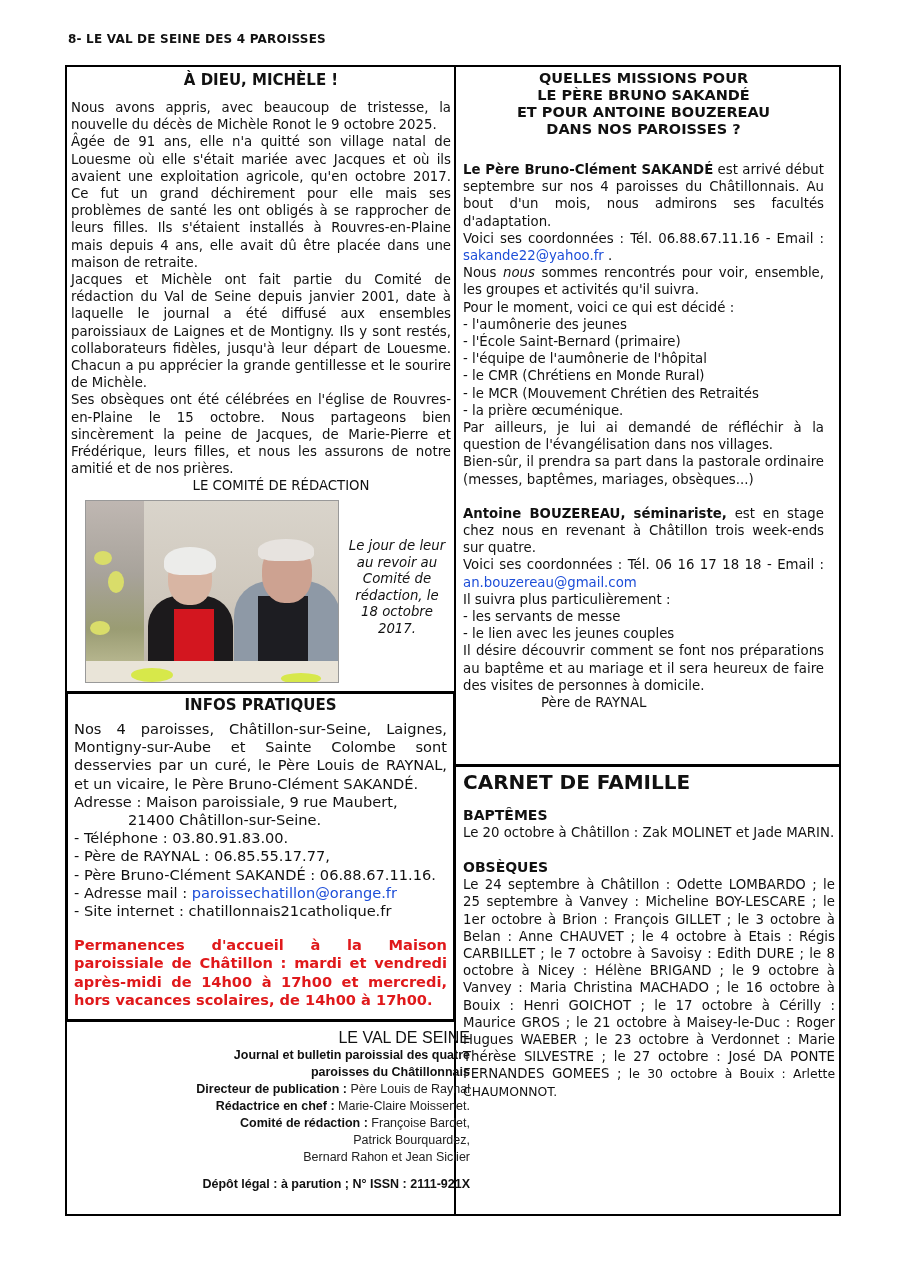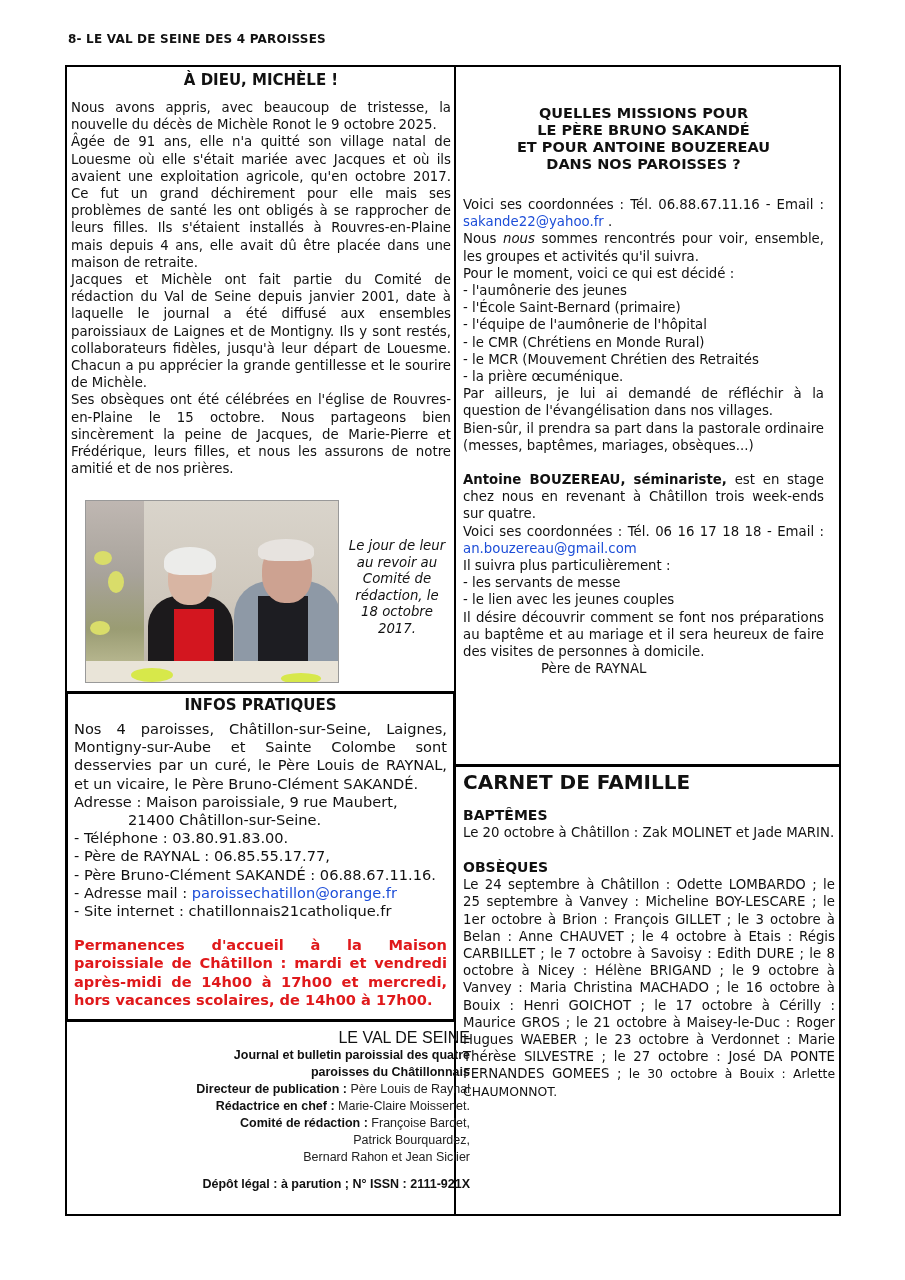--- a/index.html
+++ b/index.html
@@ -63,21 +63,21 @@
 
   
   #colophon { left: 83px; top: 1024px; width: 387px; height: 190px; text-align: right; font-family: "Liberation Sans", sans-serif; }
   #colophon .col-title { font-size: 16px; line-height: 19px; margin-top: 4px; font-weight: normal; }
   #colophon .line { font-size: 12.5px; line-height: 17px; }
   #colophon .lbl { font-weight: bold; }
   #colophon .thin { font-weight: normal; color: #222; }
   #colophon .depot { margin-top: 10px; font-size: 12.5px; line-height: 17px; font-weight: bold; }
 
   
-  #missions { left: 458px; top: 68px; width: 381px; height: 696px; padding: 0 15px 0 5px; margin-top: 35px; }
+  #missions { left: 458px; top: 68px; width: 381px; height: 696px; padding: 0 15px 0 5px; }
   #missions .title { margin-top: 2px; line-height: 17px; font-size: 14.5px; margin-bottom: 23px; }
   #missions .indent-sig { padding-left: 78px; }
   #missions .spacer { height: 17px; }
 
   .hrule { position: absolute; left: 456px; top: 764px; width: 385px; height: 3px; background: #000; }
 
   
   #carnet { left: 458px; top: 768px; width: 381px; height: 446px; padding: 0 4px 0 5px; }
   #carnet .big { font-weight: bold; font-size: 20px; line-height: 26px; margin-top: 1px; margin-bottom: 11px; }
   #carnet .sub { font-weight: bold; font-size: 14px; line-height: 18px; }
@@ -92,20 +92,21 @@
 <div class="frame"></div>
 <div class="col-divider"></div>
 
 <section class="box" id="adieu">
   <div class="title">À DIEU, MICHÈLE !</div>
   <div class="body-text">
     <p>Nous avons appris, avec beaucoup de tristesse, la nouvelle du décès de Michèle Ronot le 9 octobre 2025.</p>
     <p>Âgée de 91 ans, elle n'a quitté son village natal de Louesme où elle s'était mariée avec Jacques et où ils avaient une exploitation agricole, qu'en octobre 2017. Ce fut un grand déchirement pour elle mais ses problèmes de santé les ont obligés à se rapprocher de leurs filles. Ils s'étaient installés à Rouvres-en-Plaine mais depuis 4 ans, elle avait dû être placée dans une maison de retraite.</p>
     <p>Jacques et Michèle ont fait partie du Comité de rédaction du Val de Seine depuis janvier 2001, date à laquelle le journal a été diffusé aux ensembles paroissiaux de Laignes et de Montigny. Ils y sont restés, collaborateurs fidèles, jusqu'à leur départ de Louesme. Chacun a pu apprécier la grande gentillesse et le sourire de Michèle.</p>
     <p>Ses obsèques ont été célébrées en l'église de Rouvres-en-Plaine le 15 octobre. Nous partageons bien sincèrement la peine de Jacques, de Marie-Pierre et Frédérique, leurs filles, et nous les assurons de notre amitié et de nos prières.</p>
+    <p class="sig">LE COMITÉ DE RÉDACTION</p>
   </div>
   <div class="photo-row">
     <div class="photo" title="Michèle et Jacques Ronot à table">
       <div class="plant"></div>
       <div class="flower" style="left:8px;top:50px;width:18px;height:14px;"></div>
       <div class="flower" style="left:22px;top:70px;width:16px;height:22px;"></div>
       <div class="flower" style="left:4px;top:120px;width:20px;height:14px;"></div>
       <div class="woman-body"></div>
       <div class="woman-red"></div>
       <div class="woman-head"></div>
@@ -159,20 +160,21 @@
 </section>
 
 <section class="box" id="missions">
   <div class="title">
     <div>QUELLES MISSIONS POUR</div>
     <div>LE PÈRE BRUNO SAKANDÉ</div>
     <div>ET POUR ANTOINE BOUZEREAU</div>
     <div>DANS NOS PAROISSES ?</div>
   </div>
   <div class="body-text">
+    <p><span class="bold">Le Père Bruno-Clément SAKANDÉ</span><span> est arrivé début septembre sur nos 4 paroisses du Châtillonnais. Au bout d'un mois, nous admirons ses facultés d'adaptation.</span></p>
     <p><span>Voici ses coordonnées : Tél. 06.88.67.11.16 - Email : </span><a class="link">sakande22@yahoo.fr</a><span> .</span></p>
     <p><span>Nous </span><span class="italic">nous</span><span> sommes rencontrés pour voir, ensemble, les groupes et activités qu'il suivra.</span></p>
     <p style="text-align:left">Pour le moment, voici ce qui est décidé :</p>
     <p style="text-align:left">- l'aumônerie des jeunes</p>
     <p style="text-align:left">- l'École Saint-Bernard (primaire)</p>
     <p style="text-align:left">- l'équipe de l'aumônerie de l'hôpital</p>
     <p style="text-align:left">- le CMR (Chrétiens en Monde Rural)</p>
     <p style="text-align:left">- le MCR (Mouvement Chrétien des Retraités</p>
     <p style="text-align:left">- la prière œcuménique.</p>
     <p>Par ailleurs, je lui ai demandé de réfléchir à la question de l'évangélisation dans nos villages.</p>

